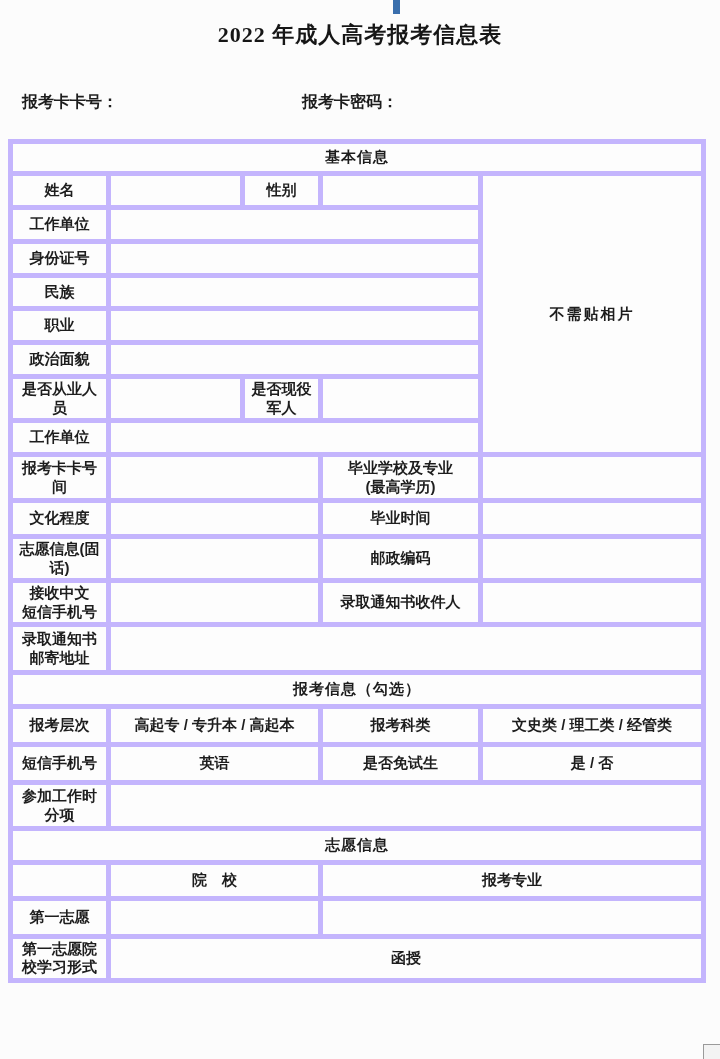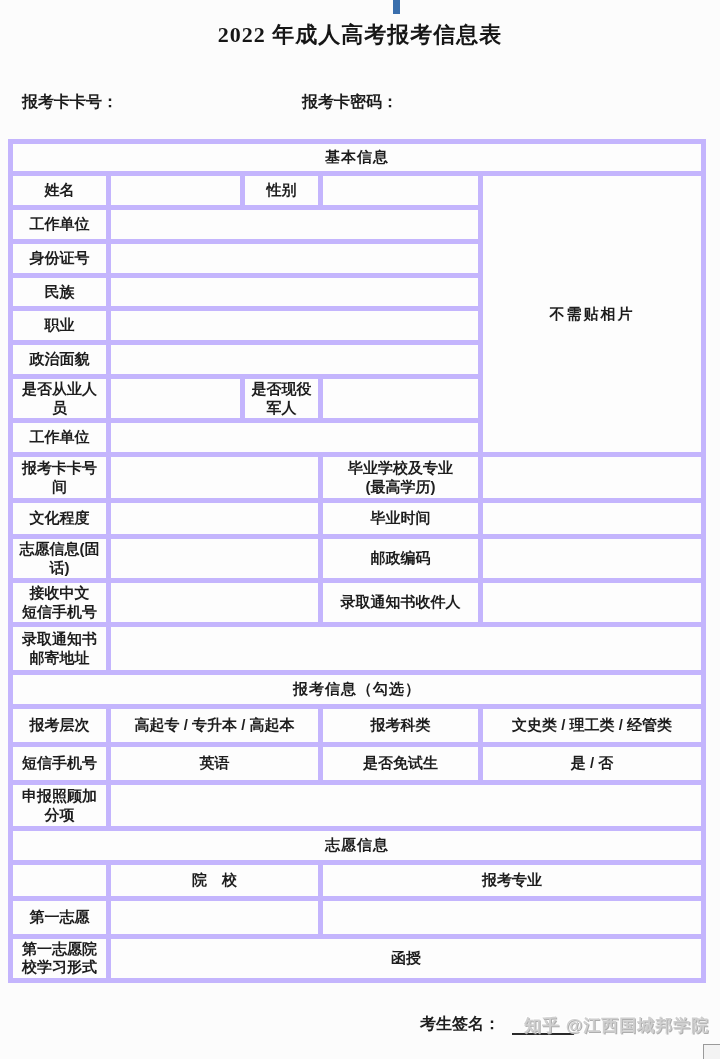--- a/index.html
+++ b/index.html
@@ -154,21 +154,21 @@
         <td>报考科类</td>
         <td>文史类 / 理工类 / 经管类</td>
       </tr>
       <tr style="height:38px">
         <td>短信手机号</td>
         <td colspan="2">英语</td>
         <td>是否免试生</td>
         <td>是 / 否</td>
       </tr>
       <tr style="height:46px">
-        <td>申报照顾加
+        <td>参加工作时
 分项</td>
         <td colspan="4"></td>
       </tr>
 
       <tr style="height:34px">
         <td colspan="5" class="section">志愿信息</td>
       </tr>
       <tr style="height:36px">
         <td></td>
         <td colspan="2">院　校</td>
@@ -180,21 +180,16 @@
         <td colspan="2"></td>
       </tr>
       <tr style="height:42px">
         <td>第一志愿院
 校学习形式</td>
         <td colspan="4">函授</td>
       </tr>
     </tbody>
   </table>
 
-  <div class="sig-row">
-    <span class="sig-label">考生签名：</span>
-    <span class="sig-line"></span>
-    <span class="watermark">知乎 @江西国城邦学院</span>
-  </div>
 
   <div class="corner-box"></div>
 
 </div>
 
 </body></html>

